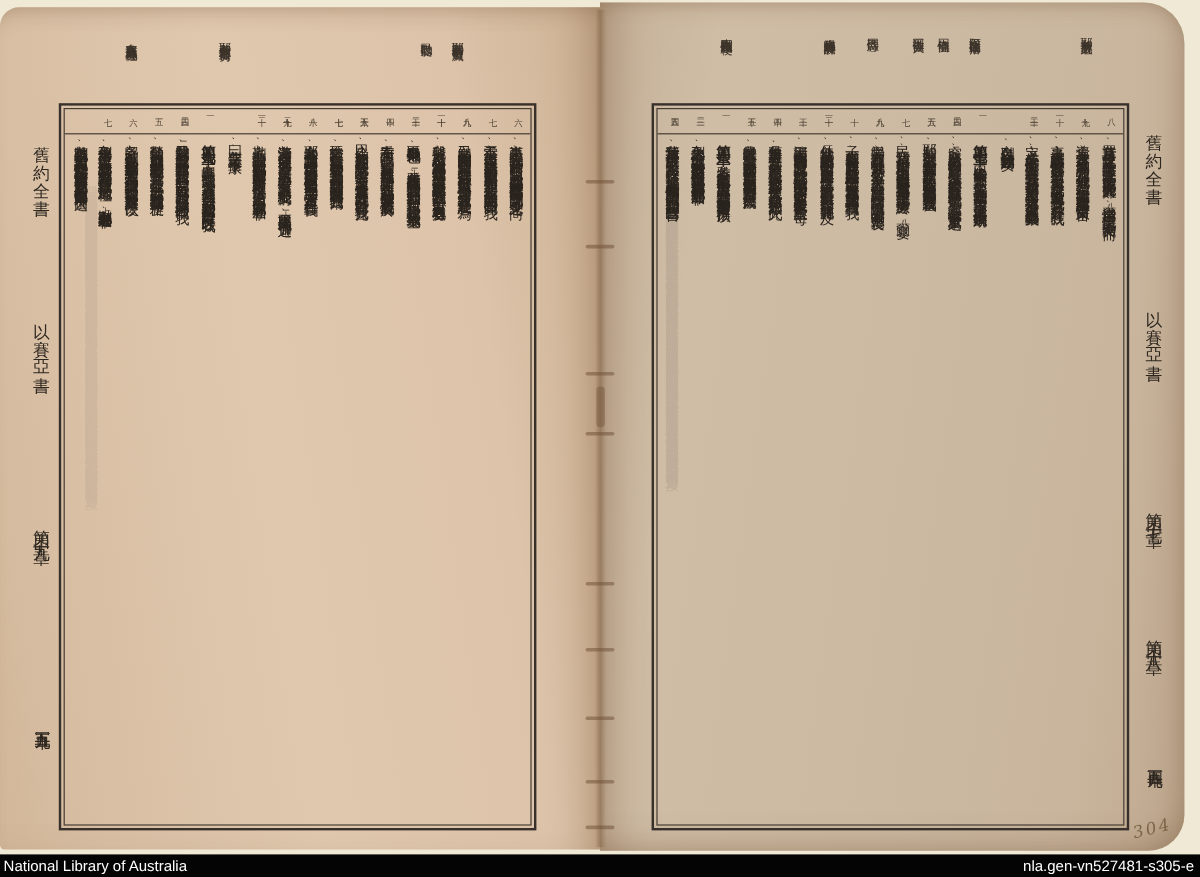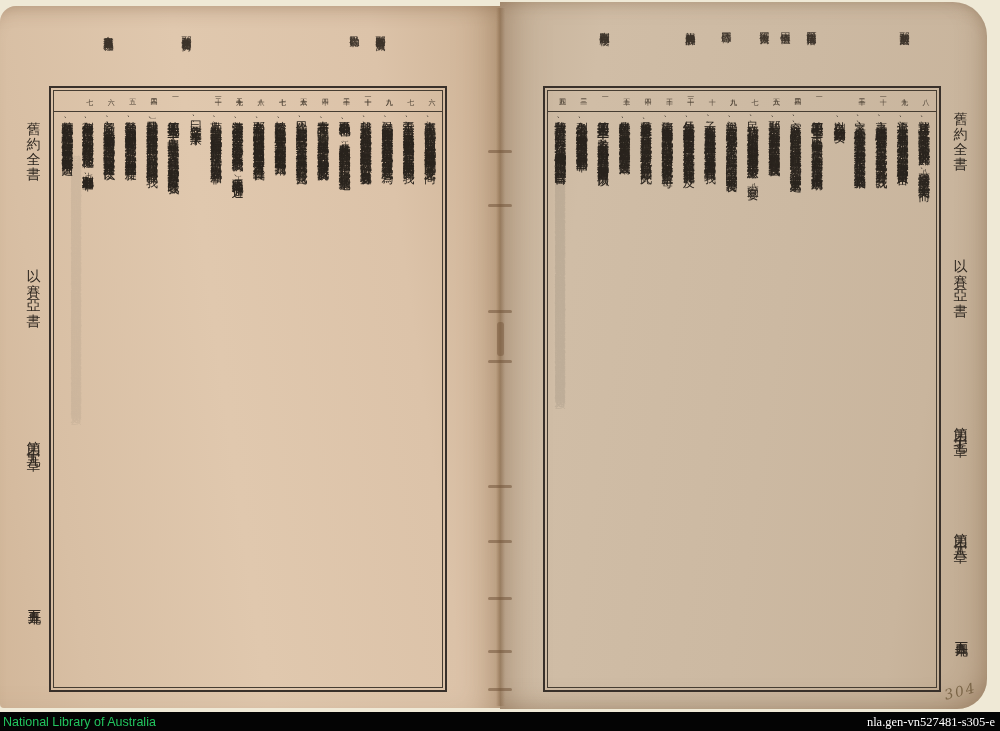--- a/index.html
+++ b/index.html
@@ -42,24 +42,24 @@
          font-size:11px;line-height:21.5px;letter-spacing:1px;color:#6d665a;overflow:hidden;}
   .g-left{left:66px;top:140px;width:200px;height:510px;opacity:.11;}
   .g-right{left:50px;top:128px;width:245px;height:530px;opacity:.17;}
   .binding{position:absolute;left:496px;top:8px;width:9px;height:698px;
     background:linear-gradient(90deg,rgba(122,92,62,0),rgba(128,97,66,.5) 45%,rgba(122,92,62,0));}
   .stitch{position:absolute;left:-8px;width:24px;height:3px;background:rgba(108,78,52,.5);border-radius:2px;}
   .stitch.tall{left:1px;width:7px;height:34px;border-radius:3px;background:rgba(112,82,55,.45);}
   .pencil{position:absolute;left:944px;top:683px;transform:rotate(-14deg);font-style:italic;
           font-size:14px;letter-spacing:2px;color:rgba(112,90,60,.85);}
   .bar{position:absolute;left:0;right:0;top:712px;height:19px;background:#040404;}
-  .bar-left{position:absolute;left:3px;top:1px;line-height:18px;color:#22c55e;
+  .bar-left{position:absolute;left:3px;top:1px;line-height:18px;color:#ffffff;
             font-family:"Liberation Sans","DejaVu Sans",sans-serif;font-size:12.5px;}
   .bar-right{position:absolute;right:5px;top:1px;line-height:18px;color:#fff;
-             font-family:Liberation Serif, serif;font-size:12.5px;}
+             font-family:Liberation Sans, sans-serif;font-size:12.5px;}
 </style>
 </head>
 <body>
 
 <div class="stage">
 
   <div class="page page-left" id="page-left">
     <div class="ghost g-left">使我口若利劍庇我以手蔭俾我如明鏃藏我於其箙告我曰以色列歟爾乃我僕我以爾榮惟我曰我勤勞徒然竭力成為虛空然耶和華必理我冤我之賞賚在我上帝自我出胎耶和華立我為其僕使雅各歸之以色列集之蓋我見重於耶和華前我上帝為我之力彼謂我曰爾為我僕振興雅各支派使以色列蒙保全者得以復返使我口若利劍庇我以手蔭俾我如明鏃藏我於其箙告我曰以色列歟爾乃我僕我以爾榮惟我曰我勤勞徒然竭力成為虛空然耶和華必理我冤我之賞賚在我上帝自我出胎耶和華立我為其僕使雅各歸之以色列集之蓋我見重於耶和華前我上帝為我之力彼謂我曰爾為我僕振興雅各支派使以色列蒙保全者得以復返</div>
     <div class="margin-col">
         <div class="m-item wide" style="top: 105px;">舊約全書</div>

